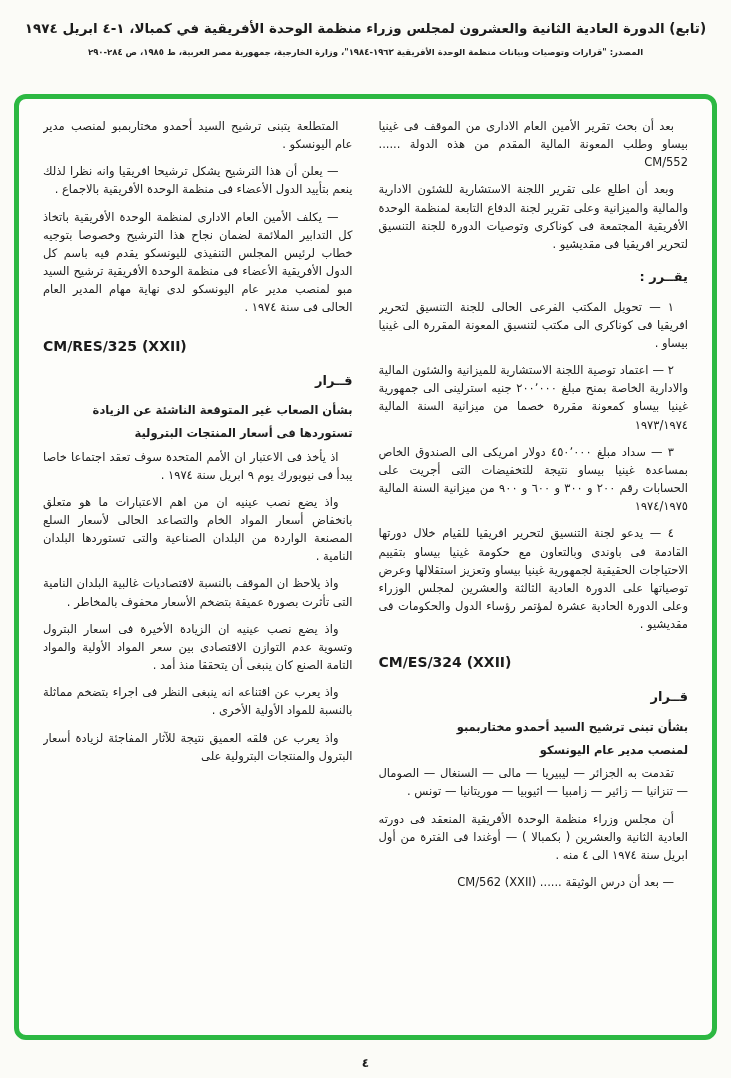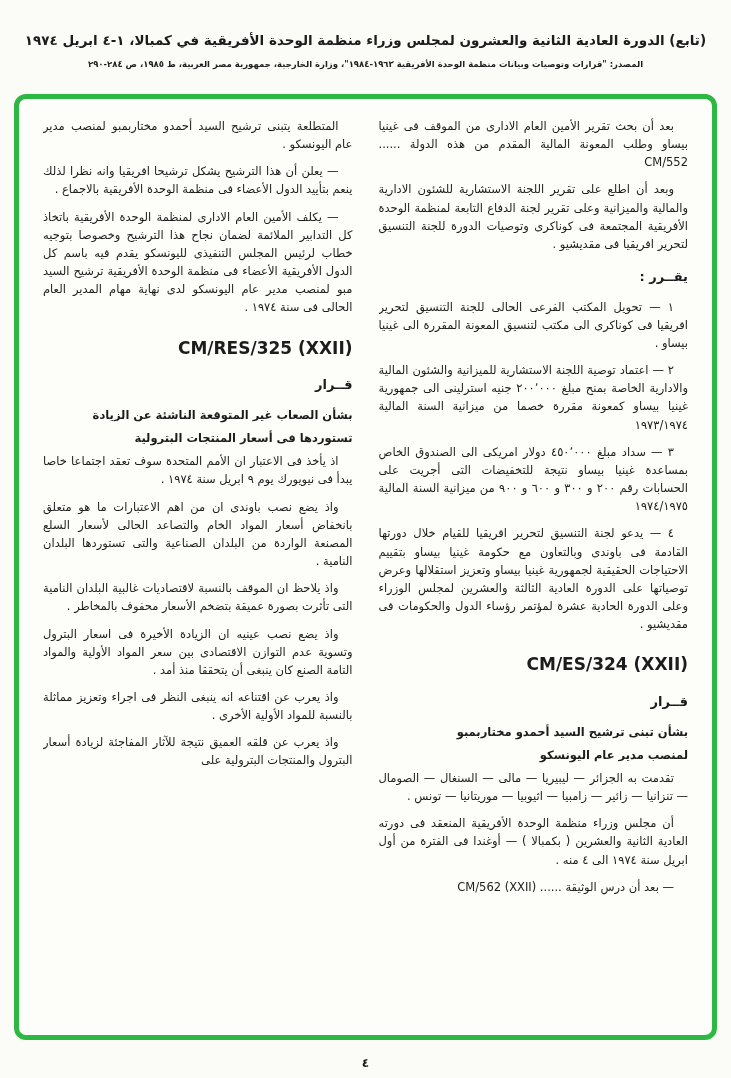--- a/index.html
+++ b/index.html
@@ -6,21 +6,21 @@
   html, body { width: 731px; height: 1078px; }
   body {
     background: #fbfbf7;
     font-family: "DejaVu Sans", sans-serif;
     color: #1c1c1c;
     overflow: hidden;
   }
   .page { position: relative; width: 731px; height: 1078px; }
 
   
-  .doc-header { direction: rtl; text-align: center; padding-top: 32px; }
+  .doc-header { direction: rtl; text-align: center; padding-top: 20px; }
   .doc-header .h1 { font-weight: bold; font-size: 13.5px; letter-spacing: 0; }
   .doc-header .h2 { font-weight: bold; font-size: 8.5px; margin-top: 11px; color: #222; }
 
   
   .frame {
     position: absolute;
     left: 14px; right: 14px;
     top: 94px; bottom: 38px;
     border: 5px solid #2cb842;
     border-radius: 12px;
@@ -56,23 +56,22 @@
   }
   .blk.subheading {
     text-align: right;
     font-weight: bold;
     font-size: 11.5px;
     text-indent: 0;
     margin: 0 0 5px;
   }
   .blk.ref {
     direction: ltr;
-    text-align: right;
     font-weight: bold;
-    font-size: 17px;
+    font-size: 14px;
     text-indent: 0;
     margin: 18px 0 14px;
   }
 
   .page-footer {
     position: absolute;
     left: 0; right: 0; bottom: 8px;
     text-align: center;
     font-size: 12px;
     font-weight: bold;
@@ -108,24 +107,24 @@
         </div>
       <div class="col">
           <div class="blk para">المتطلعة يتبنى ترشيح السيد أحمدو مختاربمبو لمنصب مدير عام اليونسكو .</div>
           <div class="blk para">— يعلن أن هذا الترشيح يشكل ترشيحا افريقيا وانه نظرا لذلك ينعم بتأييد الدول الأعضاء فى منظمة الوحدة الأفريقية بالاجماع .</div>
           <div class="blk para">— يكلف الأمين العام الادارى لمنظمة الوحدة الأفريقية باتخاذ كل التدابير الملائمة لضمان نجاح هذا الترشيح وخصوصا بتوجيه خطاب لرئيس المجلس التنفيذى لليونسكو يقدم فيه باسم كل الدول الأفريقية الأعضاء فى منظمة الوحدة الأفريقية ترشيح السيد مبو لمنصب مدير عام اليونسكو لدى نهاية مهام المدير العام الحالى فى سنة ١٩٧٤ .</div>
           <div class="blk ref">CM/RES/325 (XXII)</div>
           <div class="blk heading">قــرار</div>
           <div class="blk subheading">بشأن الصعاب غير المتوقعة الناشئة عن الزيادة</div>
           <div class="blk subheading">تستوردها فى أسعار المنتجات البترولية</div>
           <div class="blk para">اذ يأخذ فى الاعتبار ان الأمم المتحدة سوف تعقد اجتماعا خاصا يبدأ فى نيويورك يوم ٩ ابريل سنة ١٩٧٤ .</div>
-          <div class="blk para">واذ يضع نصب باوندى ان من اهم الاعتبارات ما هو متعلق بانخفاض أسعار المواد الخام والتصاعد الحالى لأسعار السلع المصنعة الواردة من البلدان الصناعية والتى تستوردها البلدان النامية .</div>
+          <div class="blk para">واذ يضع نصب عينيه ان من اهم الاعتبارات ما هو متعلق بانخفاض أسعار المواد الخام والتصاعد الحالى لأسعار السلع المصنعة الواردة من البلدان الصناعية والتى تستوردها البلدان النامية .</div>
           <div class="blk para">واذ يلاحظ ان الموقف بالنسبة لاقتصاديات غالبية البلدان النامية التى تأثرت بصورة عميقة بتضخم الأسعار محفوف بالمخاطر .</div>
           <div class="blk para">واذ يضع نصب عينيه ان الزيادة الأخيرة فى اسعار البترول وتسوية عدم التوازن الاقتصادى بين سعر المواد الأولية والمواد التامة الصنع كان ينبغى أن يتحققا منذ أمد .</div>
-          <div class="blk para">واذ يعرب عن اقتناعه انه ينبغى النظر فى اجراء وتعزيز مماثلة بالنسبة للمواد الأولية الأخرى .</div>
+          <div class="blk para">واذ يعرب عن اقتناعه انه ينبغى النظر فى اجراء بتضخم مماثلة بالنسبة للمواد الأولية الأخرى .</div>
           <div class="blk para">واذ يعرب عن قلقه العميق نتيجة للآثار المفاجئة لزيادة أسعار البترول والمنتجات البترولية على</div>
         </div>
     </div>
   </div>
 
   <footer class="page-footer">
     <span>٤</span>
   </footer>
 
 </div>

